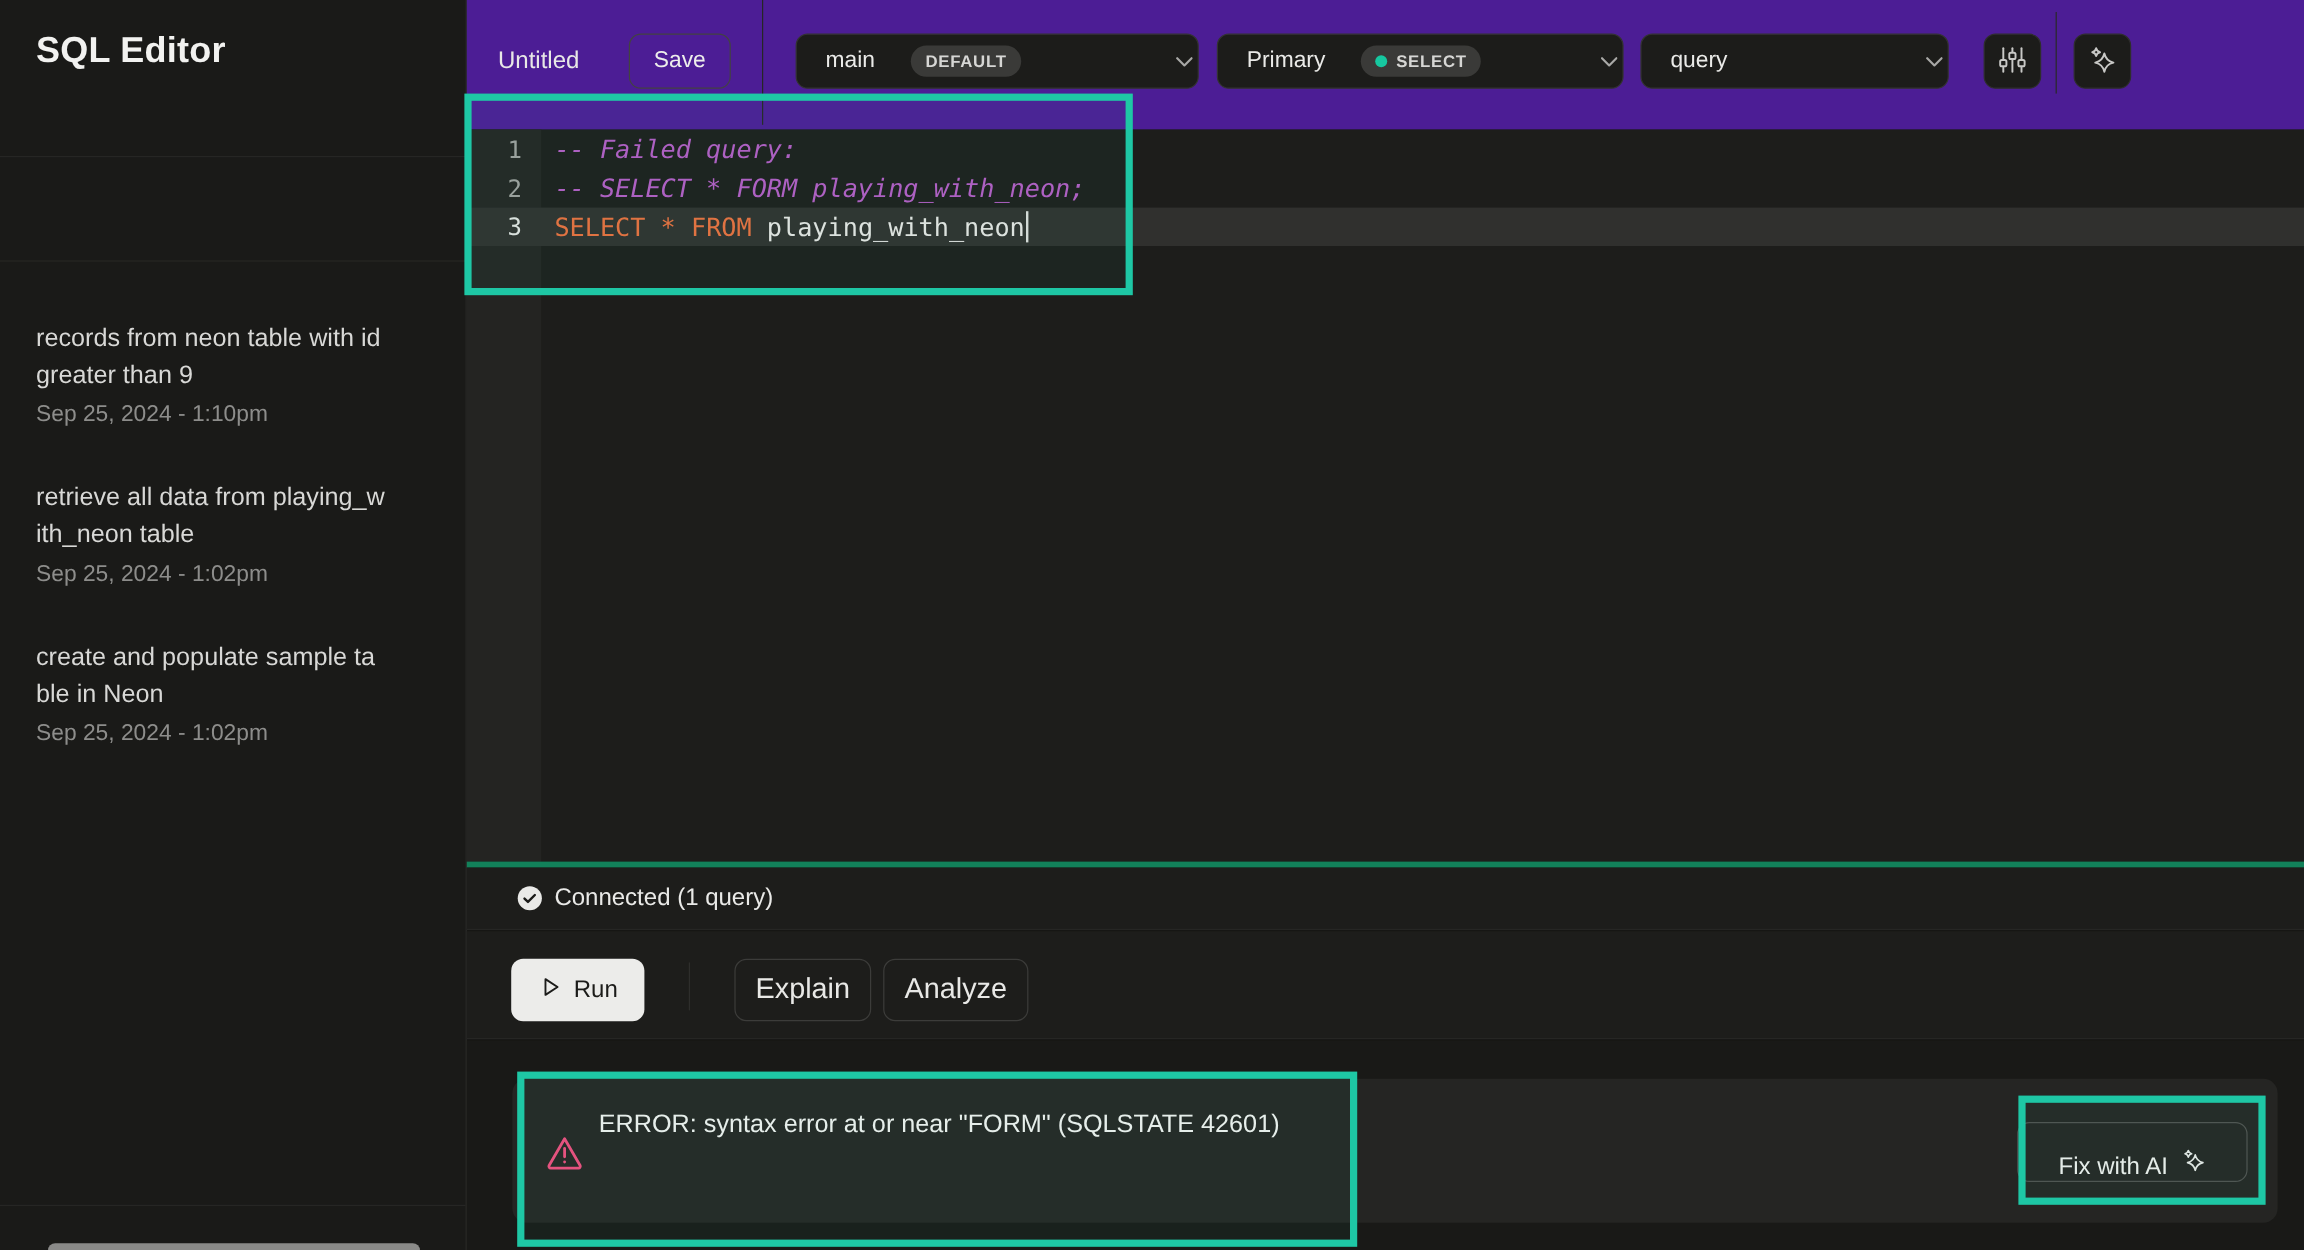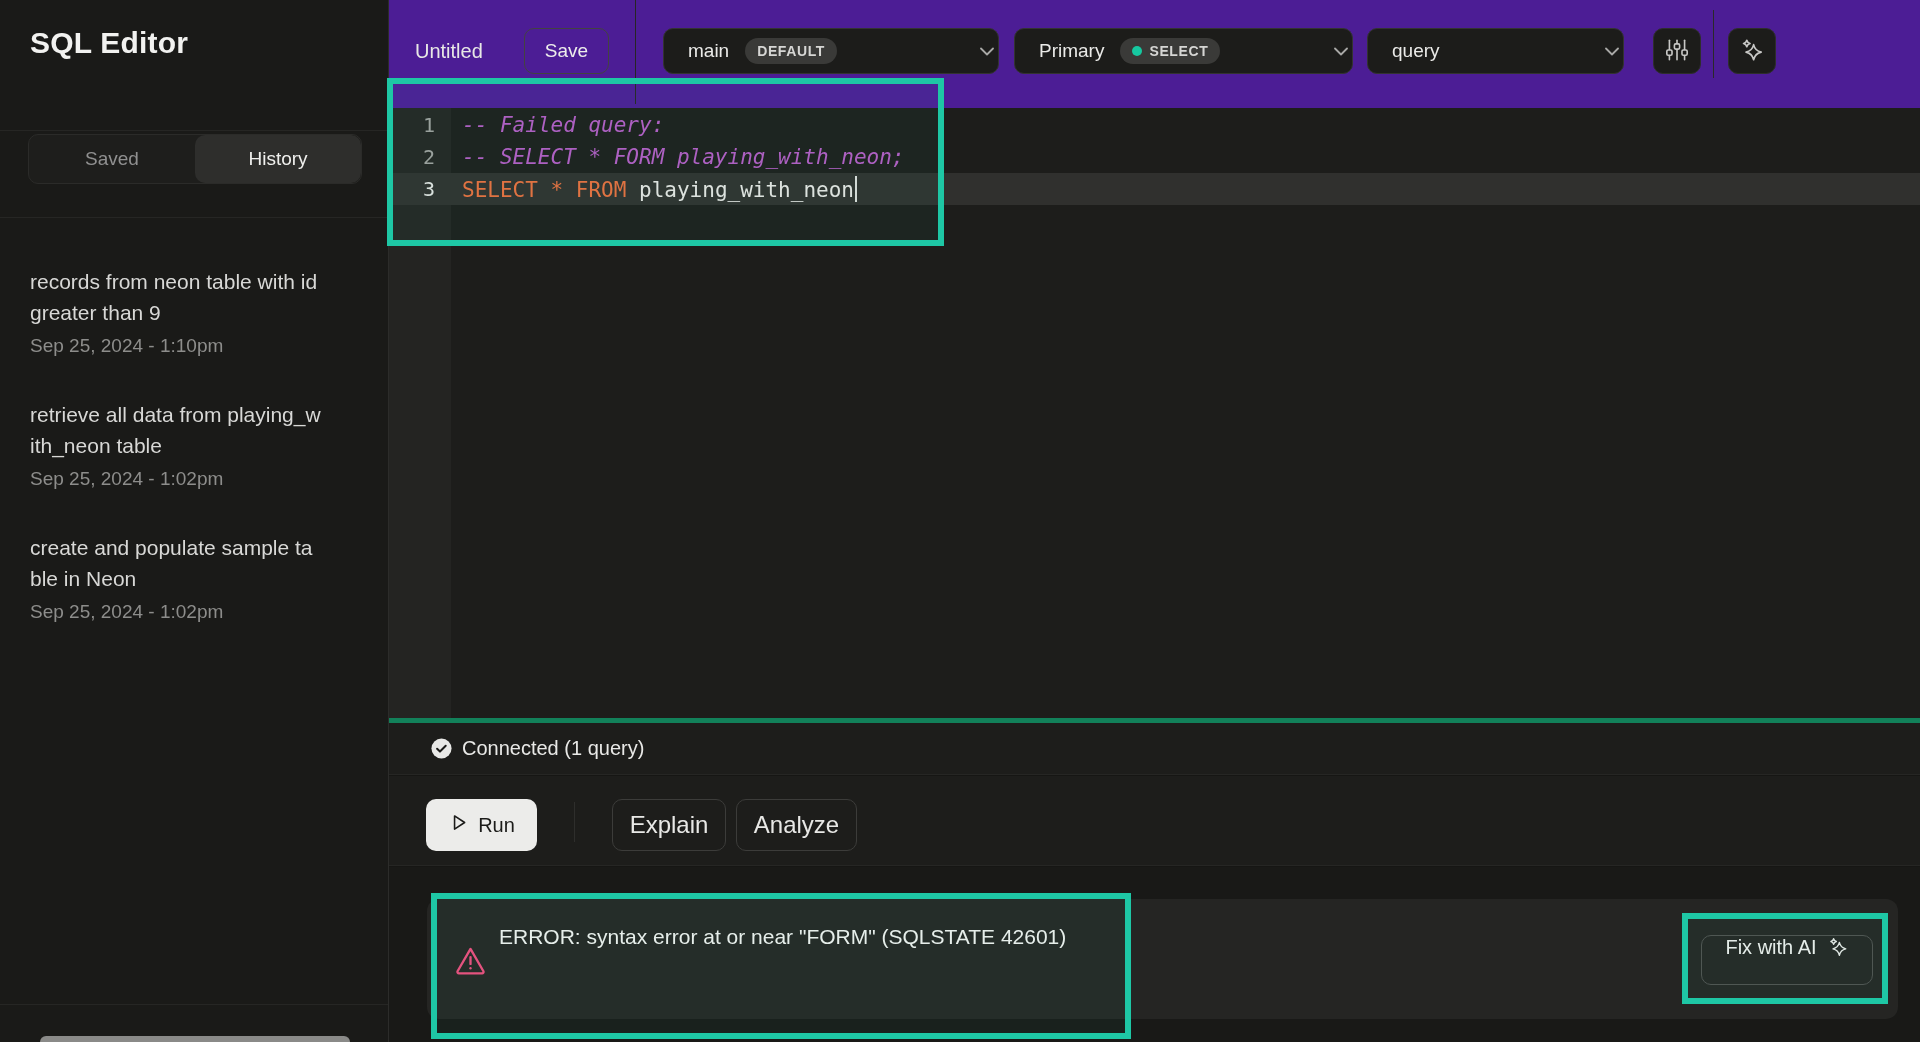--- a/index.html
+++ b/index.html
@@ -31,21 +31,21 @@
   .history-title{font-size:21px;line-height:31px;color:#d8d8d6;white-space:pre-line;word-break:break-all;}
   .history-date{margin-top:7px;font-size:19px;color:#8d8d8b;}
   .partial-bar{position:absolute;left:40px;top:1036px;width:310px;height:6px;background:#8a8a88;border-radius:8px 8px 0 0;}
 
   
   .topbar{position:absolute;left:389px;top:0;width:1531px;height:108px;background:#4c1d95;}
   .query-title{position:absolute;left:26px;top:28px;height:46px;line-height:46px;font-size:20px;color:#e8e8e6;}
   .save-btn{position:absolute;left:135px;top:28px;width:85px;height:46px;background:transparent;border:1px solid #434341;border-radius:10px;color:#ededeb;font-size:19px;font-family:inherit;cursor:pointer;}
   .tb-vdiv1{position:absolute;left:246px;top:0;width:1px;height:104px;background:#262624;}
   .tb-vdiv2{position:absolute;left:1324px;top:10px;width:1px;height:68px;background:#2a2a28;}
-  .dropdown{position:absolute;top:28px;height:46px;display:flex;align-items:center;padding:0 4px 0 24px;background:#1c1c1a;border:1px solid #333331;border-radius:10px;cursor:pointer;}
+  .dropdown{position:absolute;top:28px;height:46px;display:flex;align-items:center;padding:0 4px 0 24px;background:#1c1c1a;border:1px solid #333331;border-radius:10px;cursor:pointer;gap:14px;}
   .dd-branch{left:274px;width:336px;}
   .dd-compute{left:625px;width:339px;}
   .dd-database{left:978px;width:257px;}
   .dd-label{font-size:19px;color:#eaeae8;}
   .pill{margin-left:16px;display:flex;align-items:center;padding:5px 12px;background:#3a3a38;border-radius:999px;font-size:14px;font-weight:600;letter-spacing:.6px;color:#d6d6d4;}
   .dot{width:10px;height:10px;border-radius:50%;background:var(--active-dot);margin-right:7px;}
   .chev{margin-left:auto;display:flex;}
   .icon-btn{position:absolute;top:28px;width:48px;height:46px;display:flex;align-items:center;justify-content:center;background:#1c1c1a;border:1px solid #2e2e2c;border-radius:10px;cursor:pointer;}
   .ib-sliders{left:1264px;}
   .ib-sparkle{left:1339px;}
@@ -78,40 +78,36 @@
   .analyze-btn{left:347px;width:121px;}
 
   
   .results{position:absolute;left:389px;top:867px;width:1531px;height:175px;background:#191917;}
   .error-card{position:absolute;left:38px;top:32px;width:1471px;height:120px;background:#252523;border-radius:12px;}
   .warn-wrap{position:absolute;left:27px;top:45px;}
   .error-msg{position:absolute;left:72px;top:26px;font-size:21px;color:#f1f1ef;}
   .error-code{position:absolute;left:72px;top:59px;width:603px;height:46px;line-height:46px;padding:0 12px;background:#1b1b19;border-radius:4px;font-family:"DejaVu Sans Mono",monospace;font-size:21px;color:#e9e9e7;white-space:pre;}
   .fchar{position:relative;display:inline-block;}
   .fchar::after{content:"";position:absolute;top:3px;bottom:5px;left:-4px;right:-3px;border:2px solid var(--error-pink);border-radius:6px;}
-  .fix-btn{position:absolute;right:25px;top:36px;width:172px;height:50px;background:transparent;border:1px solid #525250;border-radius:10px;display:flex;align-items:flex-start;justify-content:center;gap:10px;font-size:20px;color:#efefed;font-family:inherit;cursor:pointer;}
+  .fix-btn{position:absolute;right:25px;top:36px;width:192px;height:50px;background:transparent;border:1px solid #525250;border-radius:10px;display:flex;align-items:flex-end;justify-content:center;gap:10px;font-size:20px;color:#efefed;font-family:inherit;cursor:pointer;}
 
   
   .annotation{position:absolute;border:6px solid var(--annotation);background:rgba(30,199,165,.05);z-index:50;pointer-events:none;}
   .a-editor{left:387px;top:78px;width:557px;height:168px;}
   .a-error{left:431px;top:893px;width:700px;height:146px;}
   .a-fix{left:1682px;top:913px;width:206px;height:91px;}
 </style>
 </head>
 <body>
 
 <div id="app">
 
   <aside class="sidebar">
     <h1 class="sidebar-title">SQL Editor</h1>
     <div class="sb-div d1"></div>
-    <div class="tabs">
-      <button class="tab">Saved</button>
-      <button class="tab active">History</button>
-    </div>
     <div class="sb-div d2"></div>
     <div class="history" id="history-list">
         <div class="history-item">
           <div class="history-title">records from neon table with id
 greater than 9</div>
           <div class="history-date">Sep 25, 2024 - 1:10pm</div>
         </div>
         <div class="history-item">
           <div class="history-title">retrieve all data from playing_w
 ith_neon table</div>

